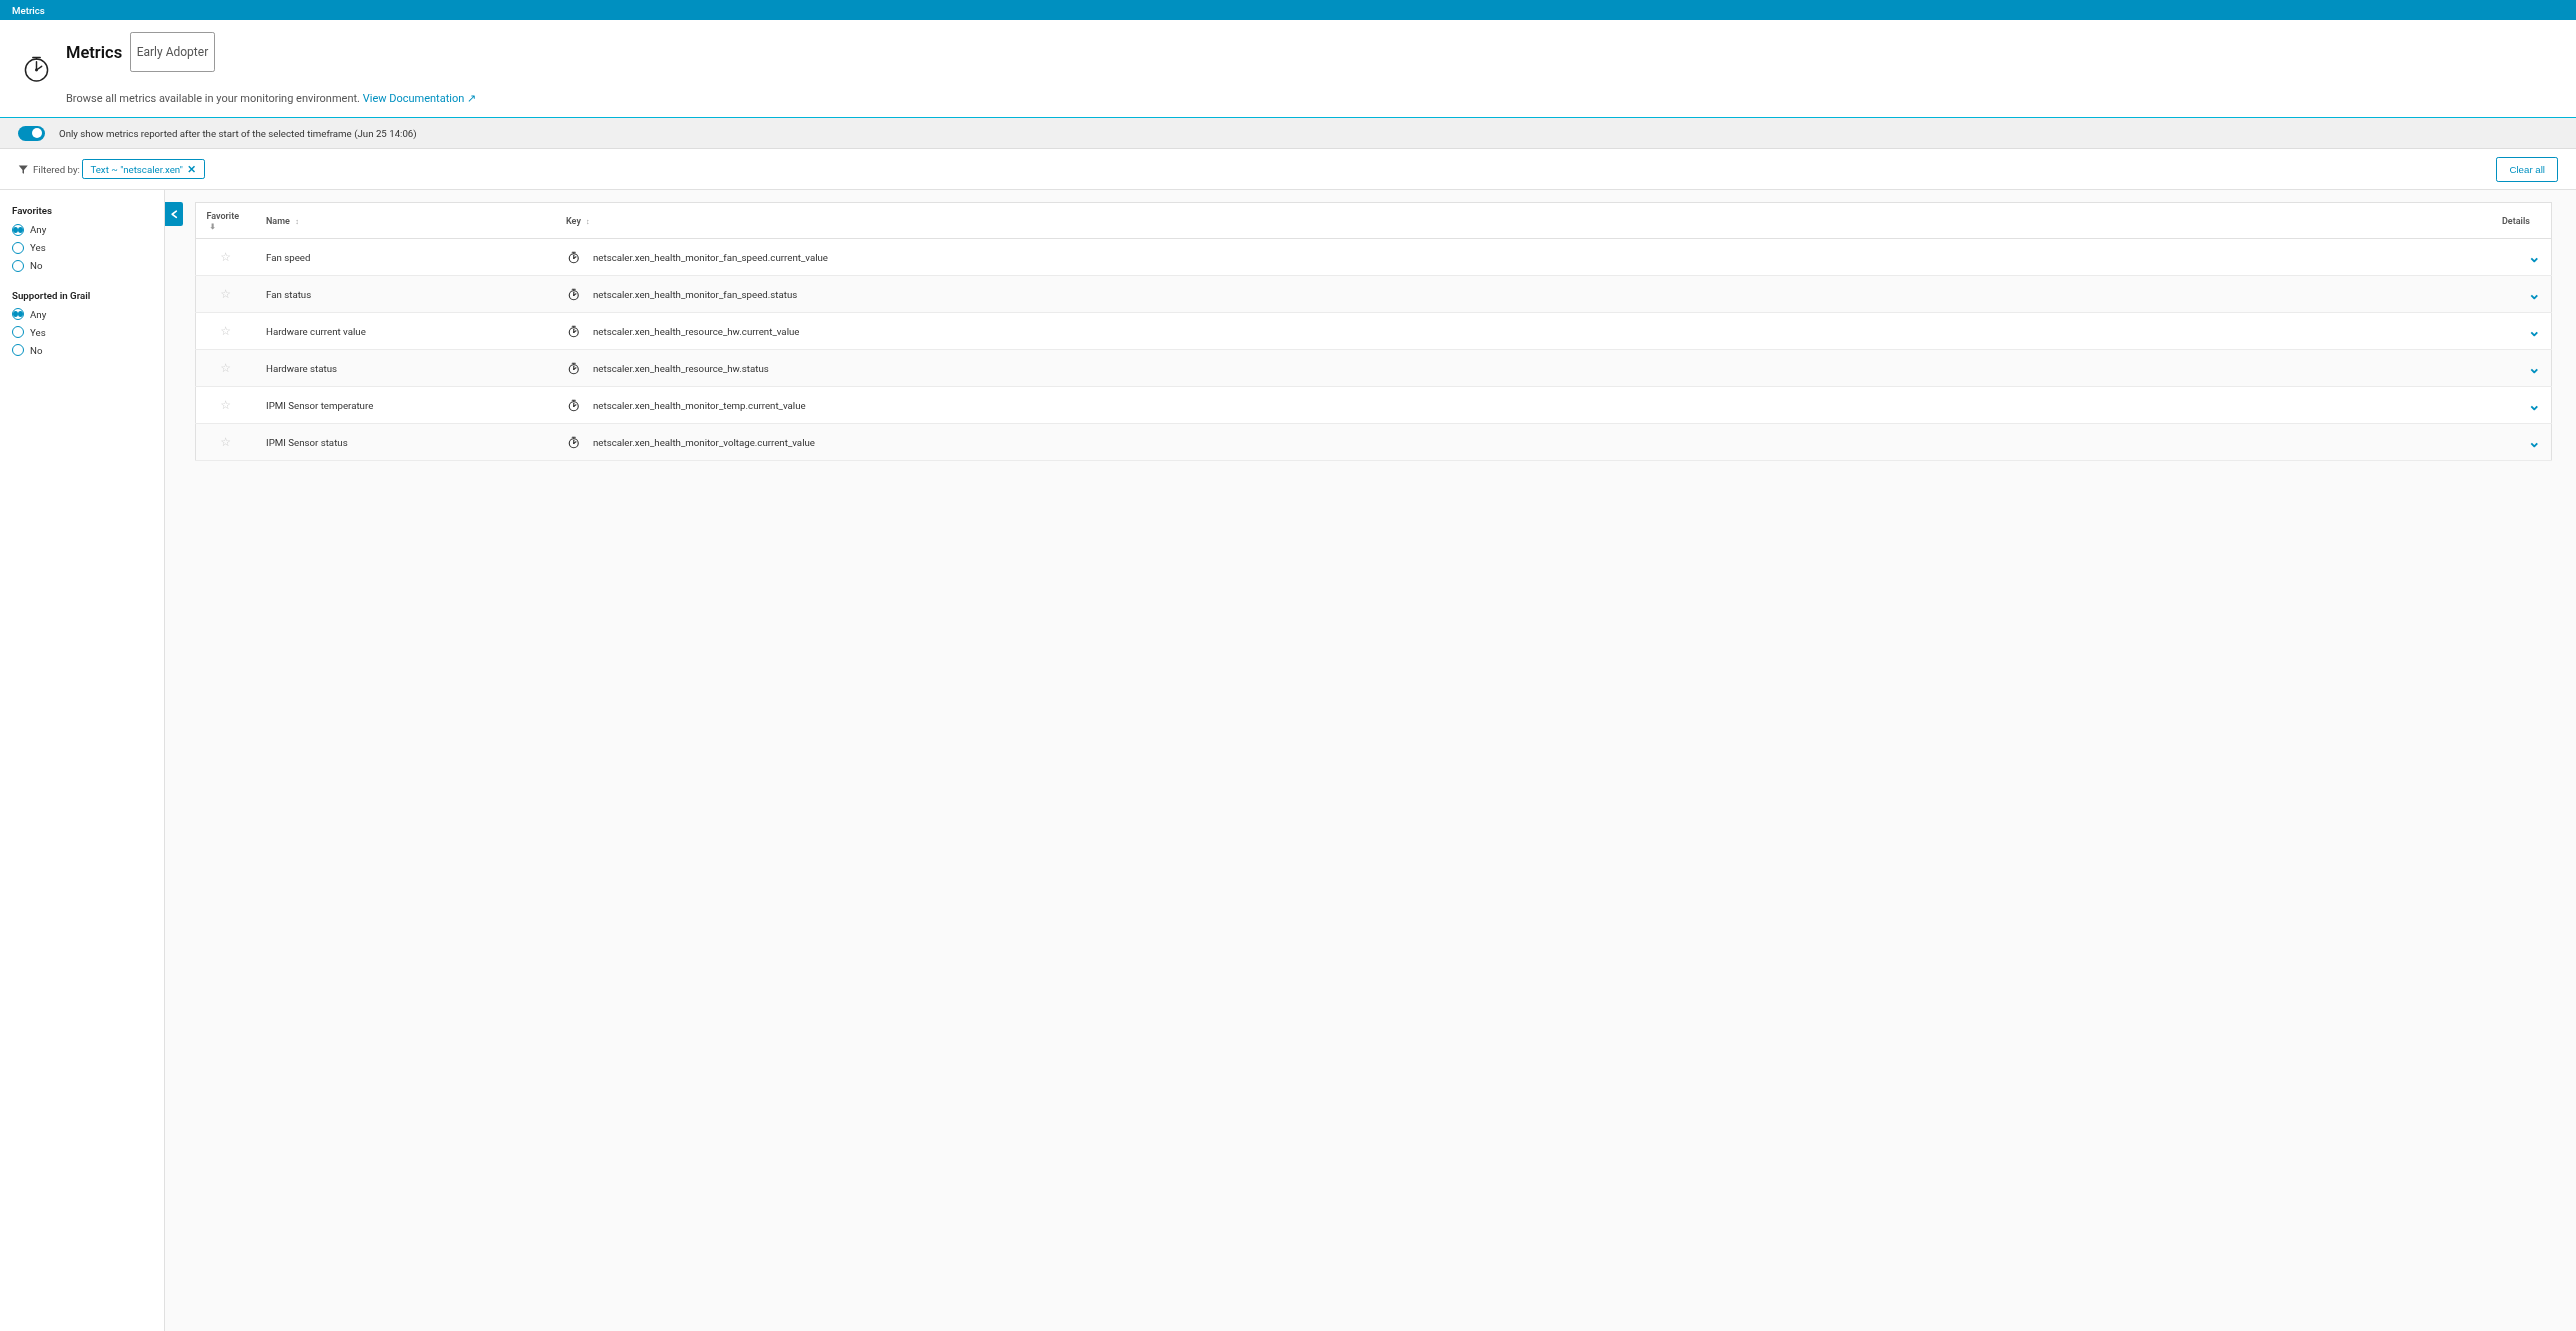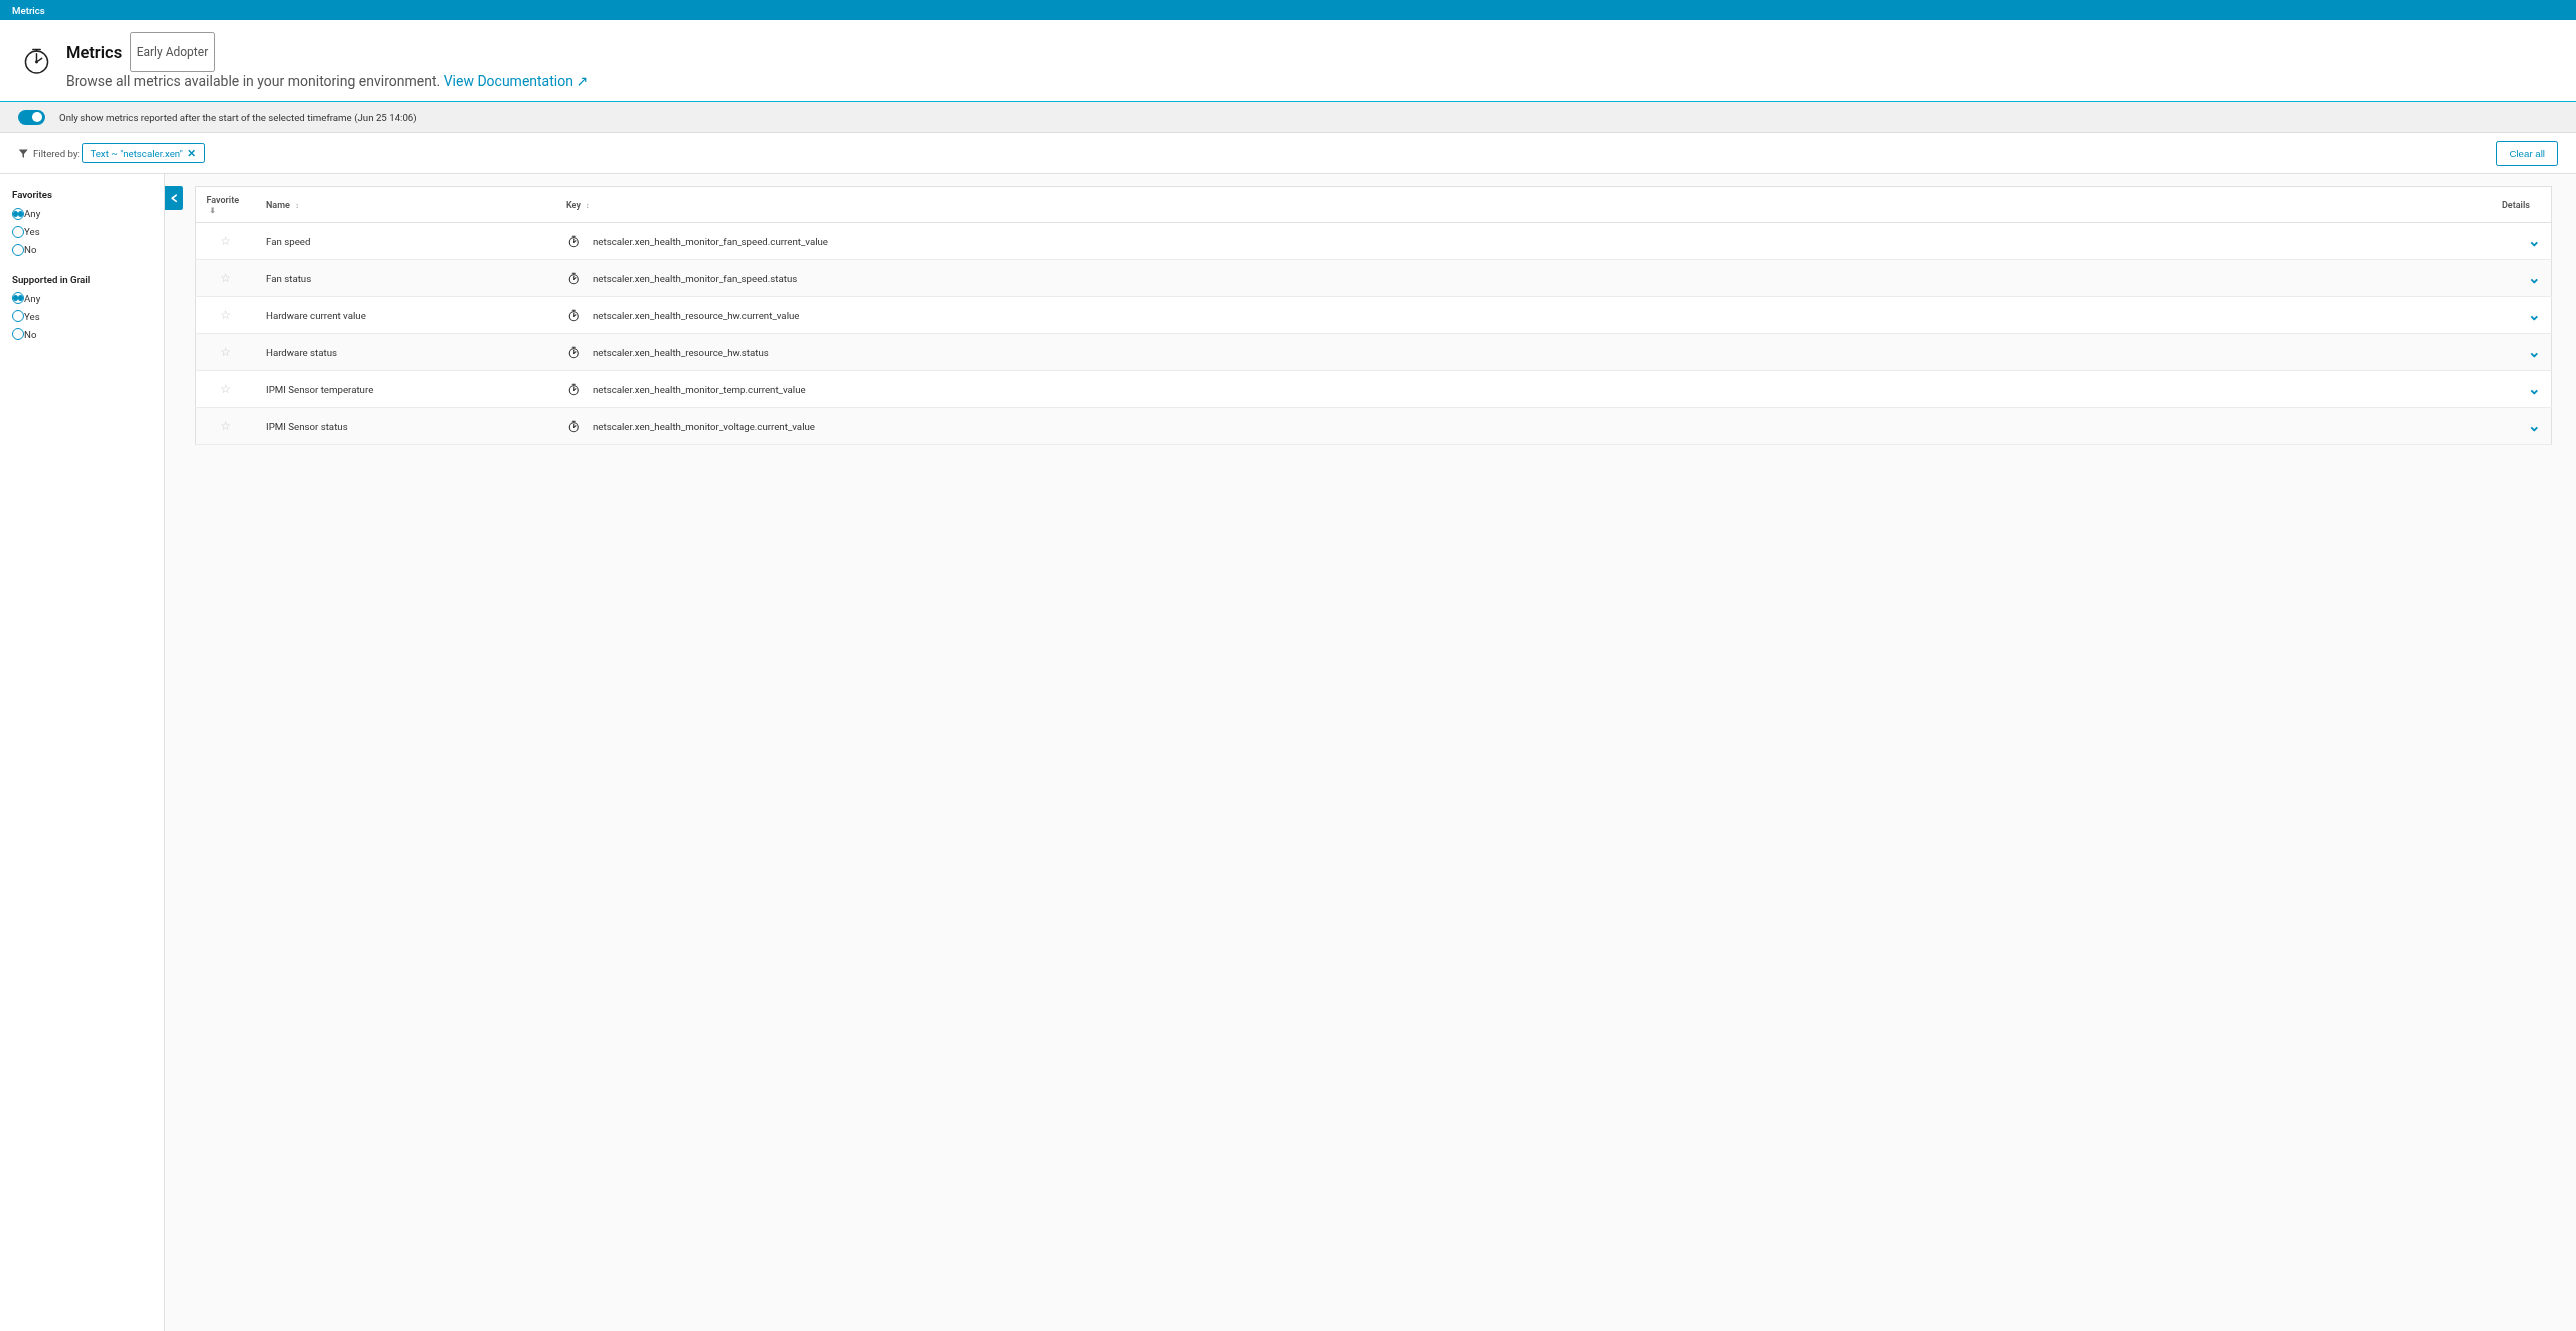--- a/index.html
+++ b/index.html
@@ -42,22 +42,22 @@
     .early-adopter-badge {
       font-size: 12px;
       font-weight: 400;
       border: 0.7px solid #999;
       color: #555;
       padding: 12px 6px;
       border-radius: 2.2px;
     }
     .header-text p {
       color: #555;
-      font-size: 14px;
-      margin-top: 1px;
+      font-size: 11px;
+      margin-top: 20px;
     }
     .header-text a {
       color: #0090c0;
       text-decoration: none;
     }
 
     
     .timeframe-bar {
       background: #f0f0f0;
       padding: 7.5px 18px;
@@ -157,20 +157,21 @@
       font-weight: 600;
       color: #222;
       margin-bottom: 7.5px;
     }
     .sidebar-section {
       margin-bottom: 18px;
     }
     .radio-item {
       display: flex;
       align-items: center;
+      gap: 6px;
       margin-bottom: 6px;
       cursor: pointer;
     }
     .radio-circle {
       width: 12px;
       height: 12px;
       border-radius: 50%;
       border: 1.5px solid #0090c0;
       display: flex;
       align-items: center;

